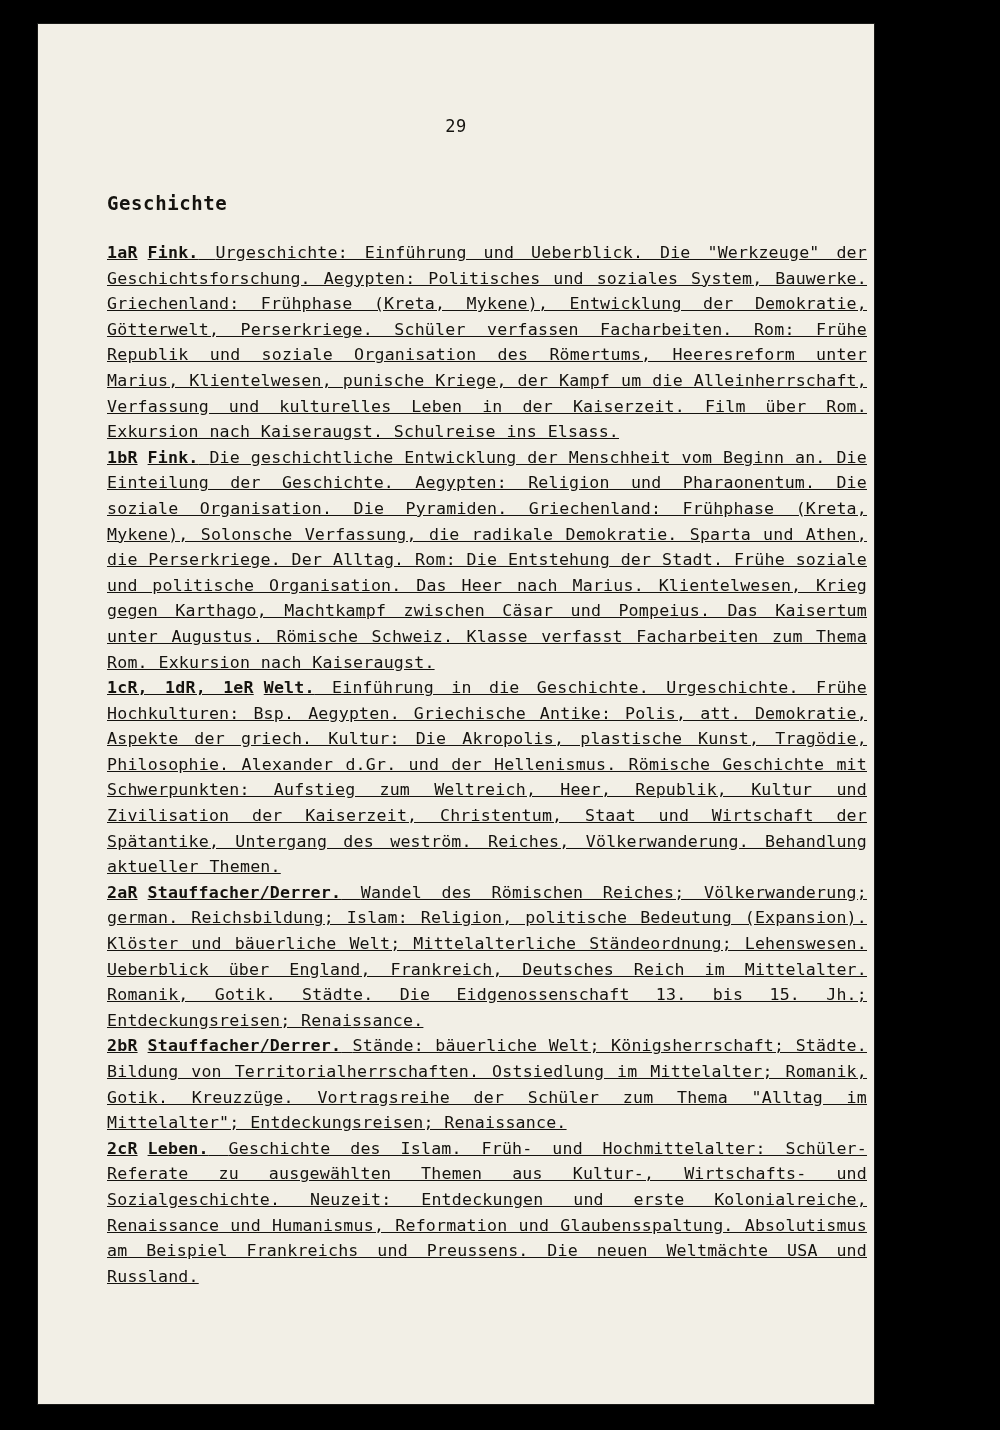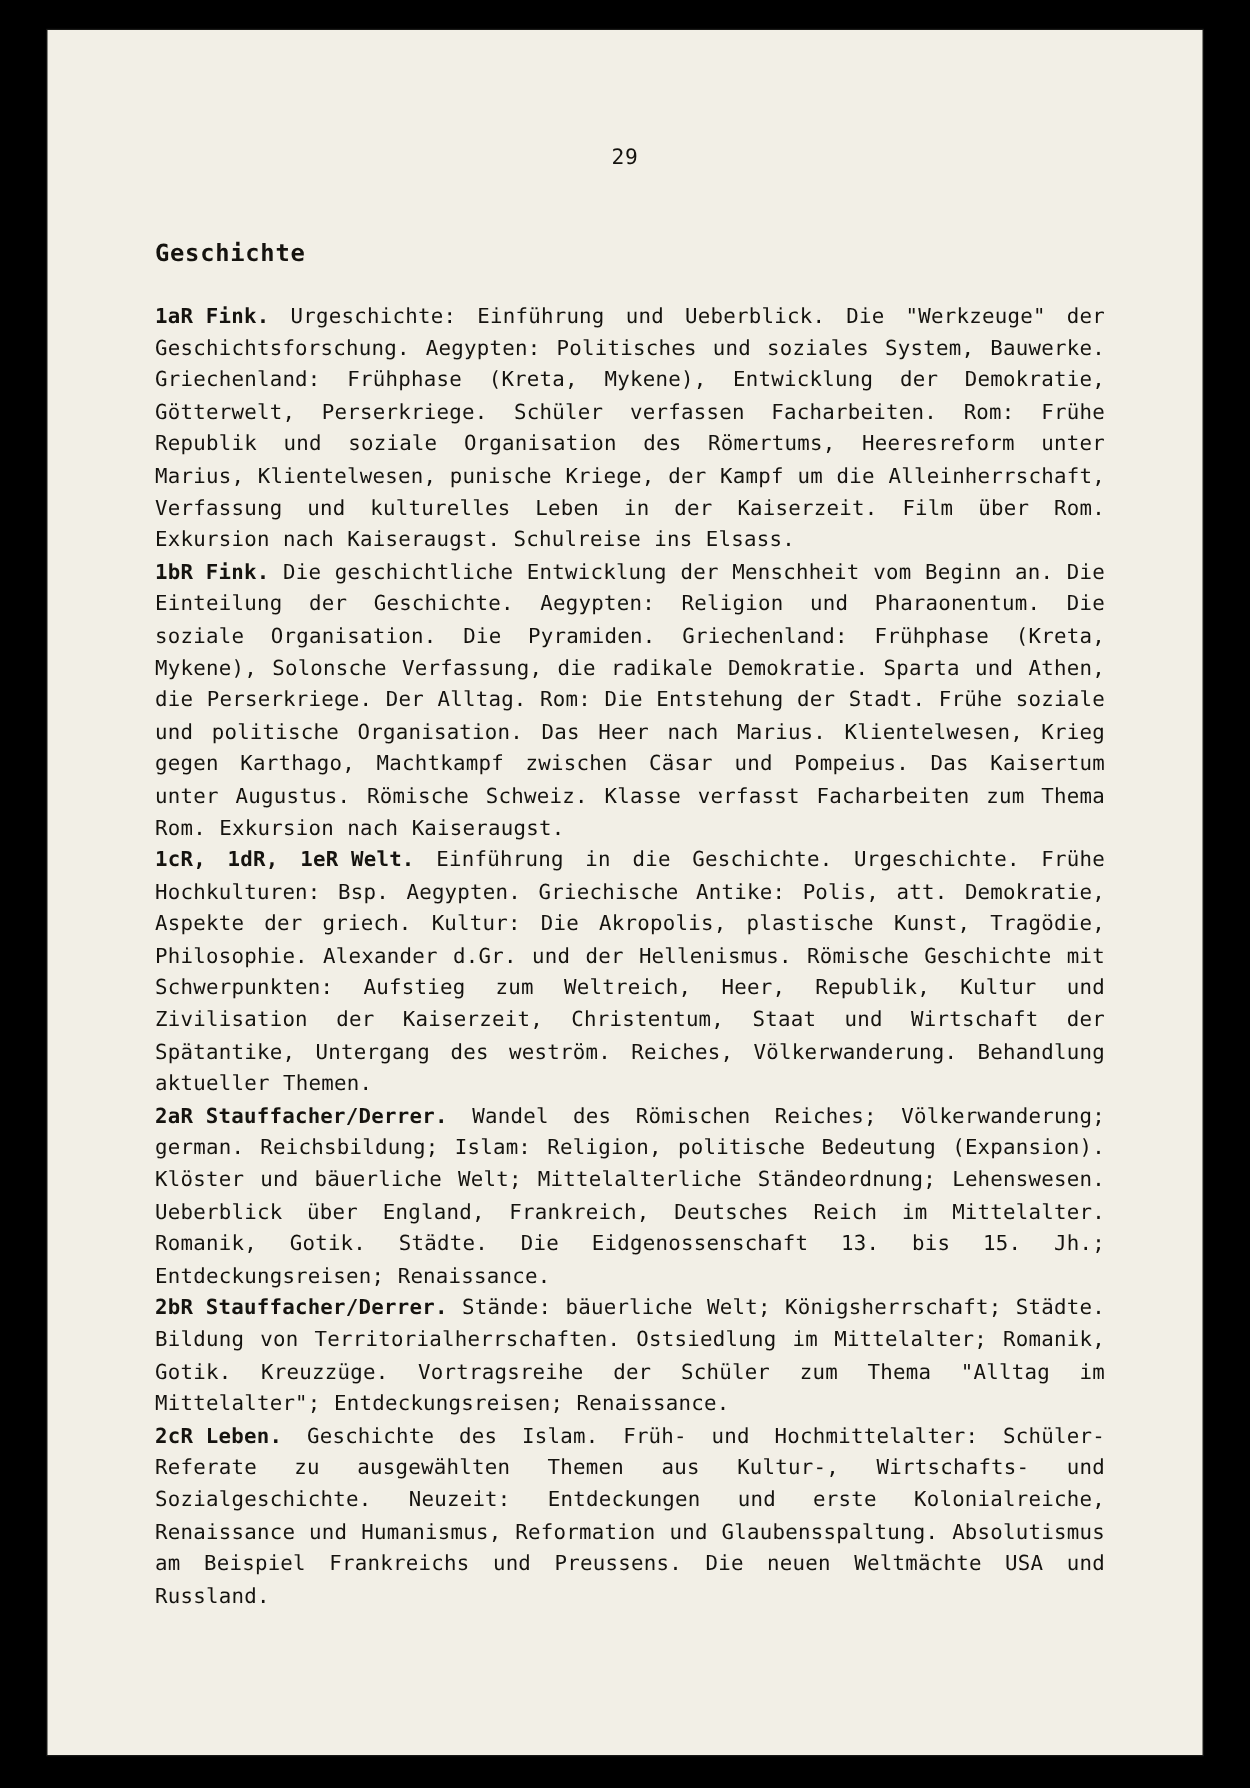--- a/index.html
+++ b/index.html
@@ -11,21 +11,21 @@
     width: 1000px;
     height: 1430px;
     position: relative;
     overflow: hidden;
     font-family: "DejaVu Sans Mono", monospace;
   }
   .page-sheet {
     position: absolute;
     left: 38px;
     top: 24px;
-    width: 924px;
+    width: 836px;
     height: 1380px;
     background: #f2efe6;
     box-shadow: 0 0 0 1px #1a1a18;
   }
   .page-inner {
     position: absolute;
     left: 0;
     top: 0;
     right: 0;
     bottom: 0;
@@ -35,39 +35,40 @@
     top: 92px;
     left: 0;
     width: 100%;
     text-align: center;
     font-size: 17px;
     color: #15130f;
     letter-spacing: 0.5px;
   }
   .content {
     position: absolute;
-    left: 86px;
+    left: 69px;
     top: 168px;
     width: 760px;
   }
   .section-title {
     font-size: 19px;
     font-weight: bold;
     color: #15130f;
     letter-spacing: 0.6px;
     margin-bottom: 26px;
   }
   .entry {
     font-size: 16.6px;
     line-height: 25.6px;
     color: #15130f;
     text-align: justify;
     letter-spacing: 0.2px;
     margin: 0;
     word-spacing: 0.5px;
+    text-decoration: underline;
   }
   .entry .code {
     font-weight: bold;
   }
   .entry .teacher {
     font-weight: bold;
   }
   .entry .gap {
     display: inline-block;
     width: 10px;

